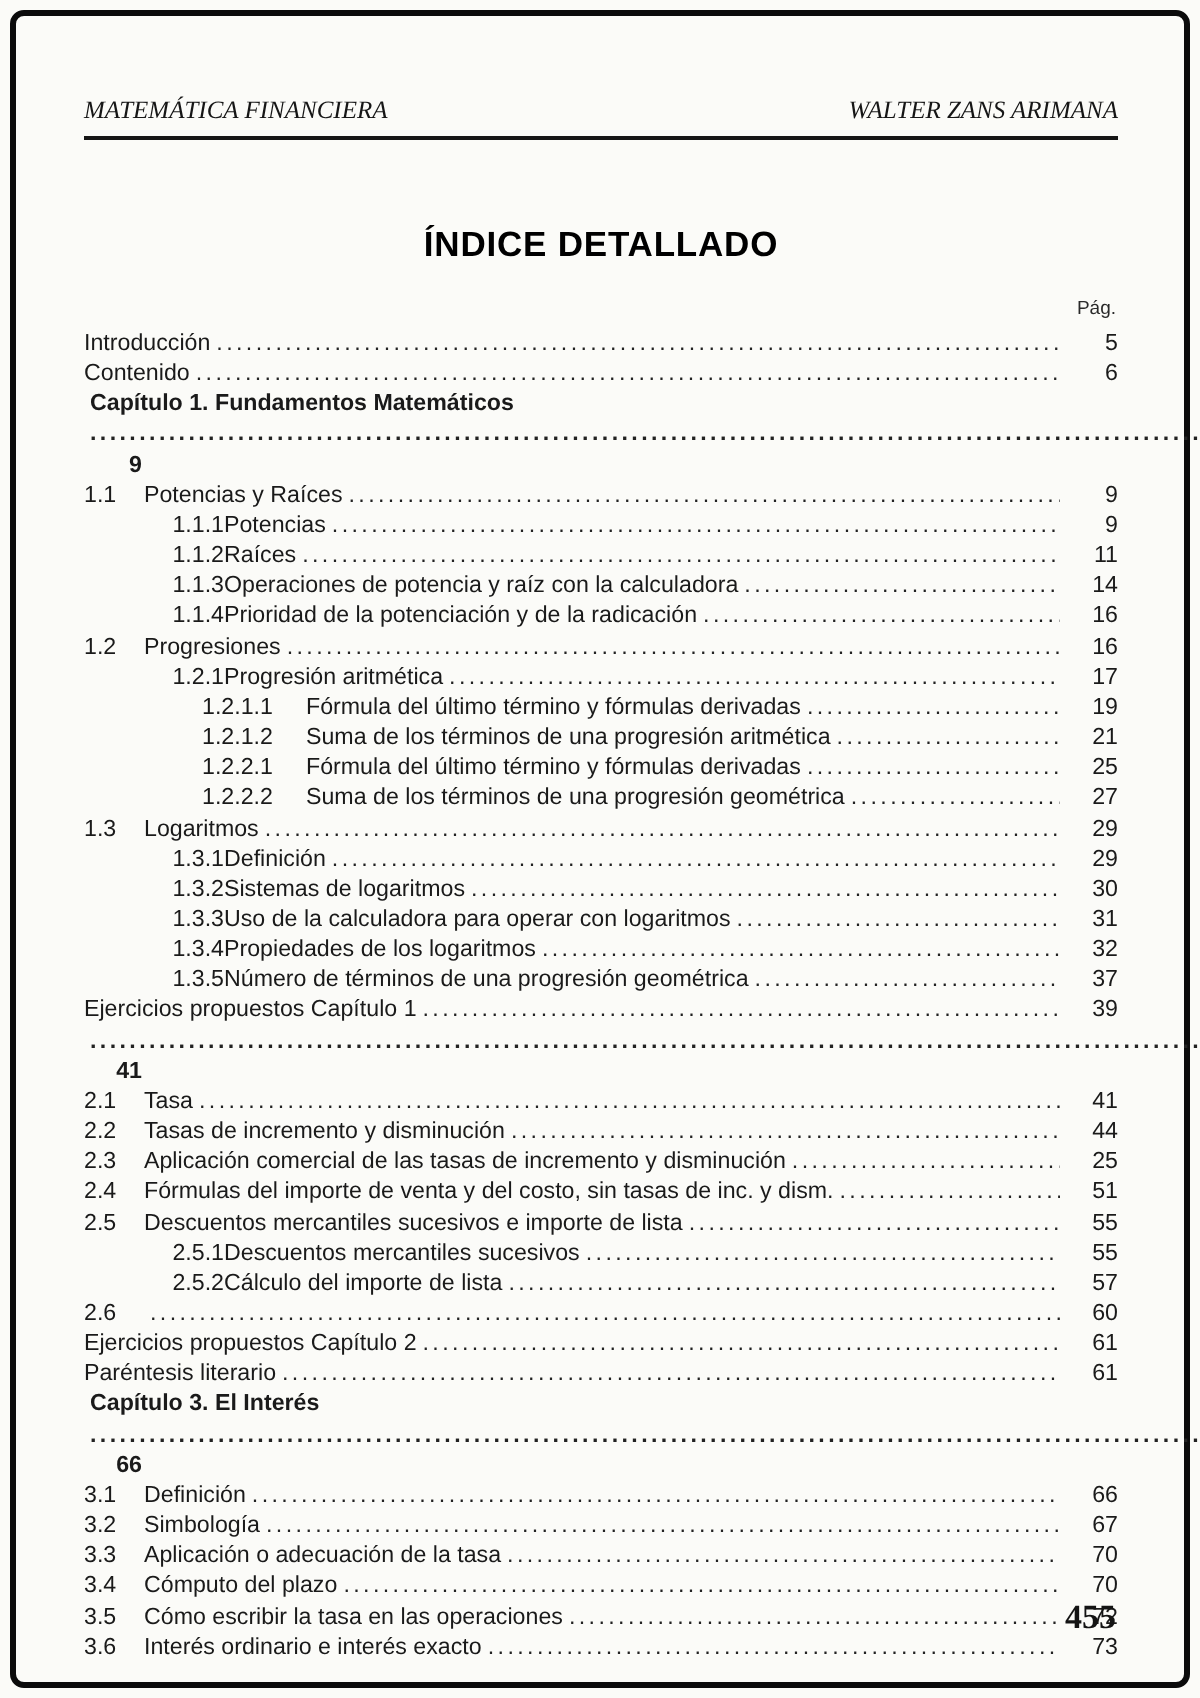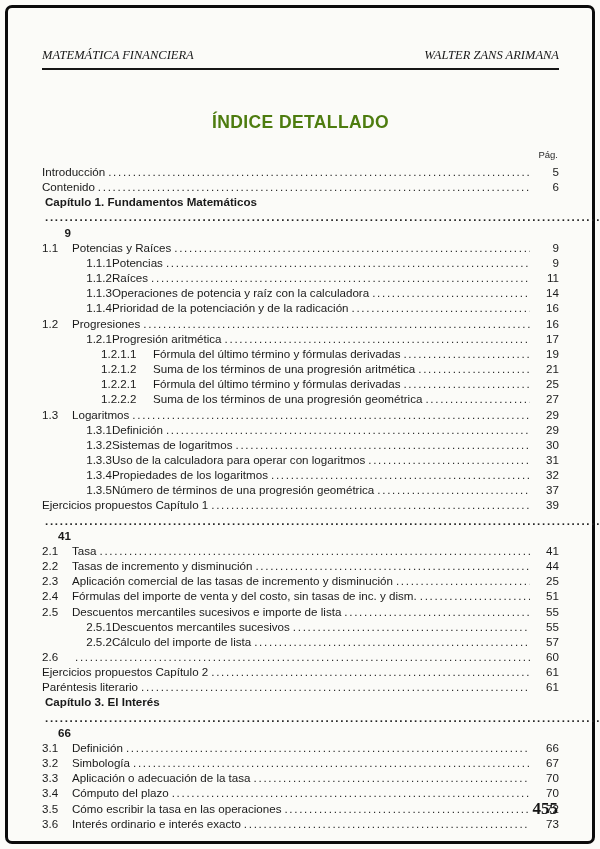--- a/index.html
+++ b/index.html
@@ -35,21 +35,21 @@
     font-size: 12.5px;
     color: #161616;
     border-bottom: 2px solid #161616;
     padding-bottom: 5px;
   }
   .title {
     text-align: center;
     font-size: 17.5px;
     font-weight: bold;
     letter-spacing: 0.4px;
-    color: #4d7c0f;
+    color: #000000;
     margin: 42px 0 0 0;
   }
   .pag-label {
     text-align: right;
     font-size: 9.5px;
     color: #2a2a2a;
     margin: 16px 1px 4px 0;
   }
   .toc {
     font-size: 11.6px;

